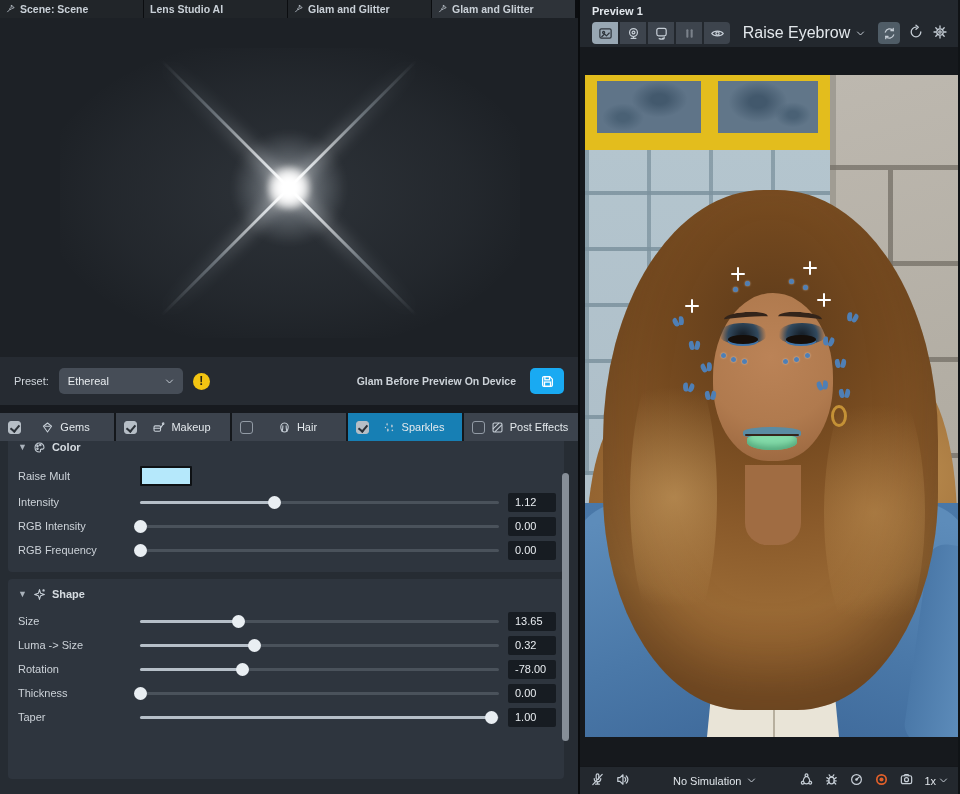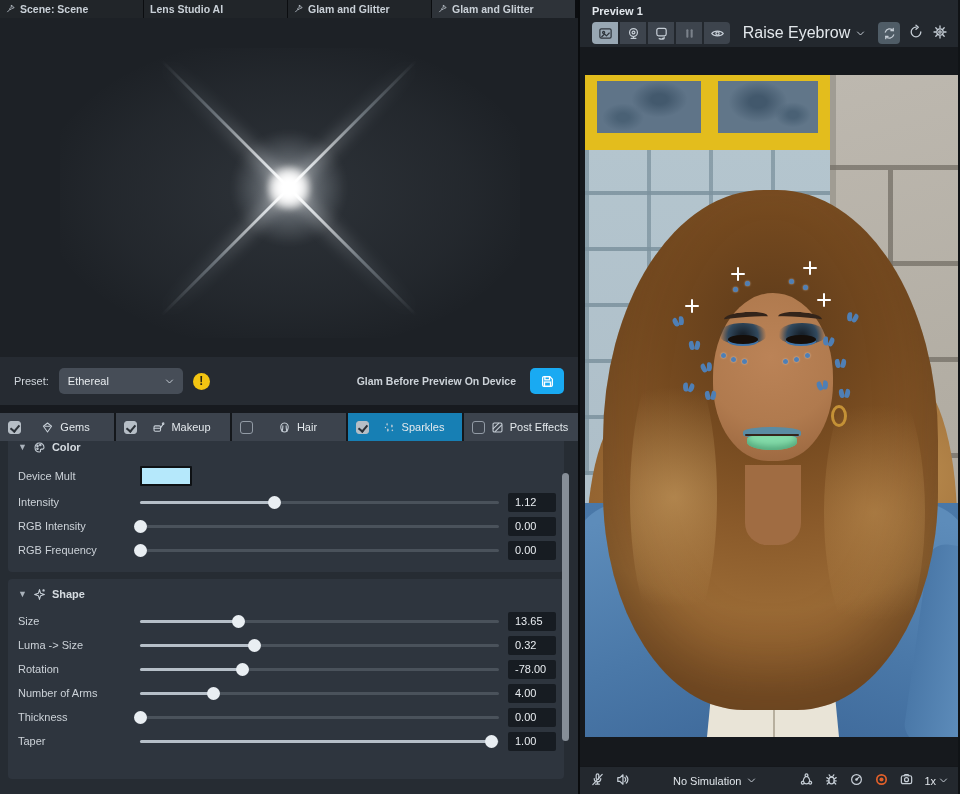--- a/index.html
+++ b/index.html
@@ -290,21 +290,21 @@
           <svg class="ic" width="13" height="13" viewBox="0 0 16 16">
               <path d="M8 2.5 C4.5 2.5 2.5 5 2.5 8 C2.5 11 4.5 13.5 8 13.5 C9.2 13.5 9.6 12.6 9.2 11.8 C8.8 11 9.4 10 10.5 10 H12 C13 10 13.5 9.2 13.5 8 C13.5 5 11.5 2.5 8 2.5 Z"></path>
               <circle cx="5.5" cy="6" r=".9"></circle>
               <circle cx="9" cy="5" r=".9"></circle>
               <circle cx="5.5" cy="9.5" r=".9"></circle>
             </svg>
           <span>Color</span>
         </div>
         <div>
             <div class="prow" style="height: 28px;">
-    <span class="plabel">Device Mult</span>
+    <span class="plabel">Raise Mult</span>
     <div class="swatch" style="display: block; background: rgb(181, 232, 251);"></div>
 
   </div>
             <div class="prow">
     <span class="plabel">Intensity</span>
 
     <div class="ptrack">
       <div class="tline"></div>
       <div class="tfill" style="width: 37.5%;"></div>
       <div class="thumb" style="left: calc(37.5% - 6.5px);"></div>
@@ -366,30 +366,20 @@
   </div>
             <div class="prow">
     <span class="plabel">Rotation</span>
 
     <div class="ptrack">
       <div class="tline"></div>
       <div class="tfill" style="width: 28.5%;"></div>
       <div class="thumb" style="left: calc(28.5% - 6.5px);"></div>
     </div>
     <div class="pvalue">-78.00</div>
-  </div>
-            <div class="prow">
-    <span class="plabel">Number of Arms</span>
-
-    <div class="ptrack">
-      <div class="tline"></div>
-      <div class="tfill" style="width: 20.5%;"></div>
-      <div class="thumb" style="left: calc(20.5% - 6.5px);"></div>
-    </div>
-    <div class="pvalue">4.00</div>
   </div>
             <div class="prow">
     <span class="plabel">Thickness</span>
 
     <div class="ptrack">
       <div class="tline"></div>
       <div class="tfill" style="width: 0%;"></div>
       <div class="thumb" style="left: calc(0% - 6.5px);"></div>
     </div>
     <div class="pvalue">0.00</div>

